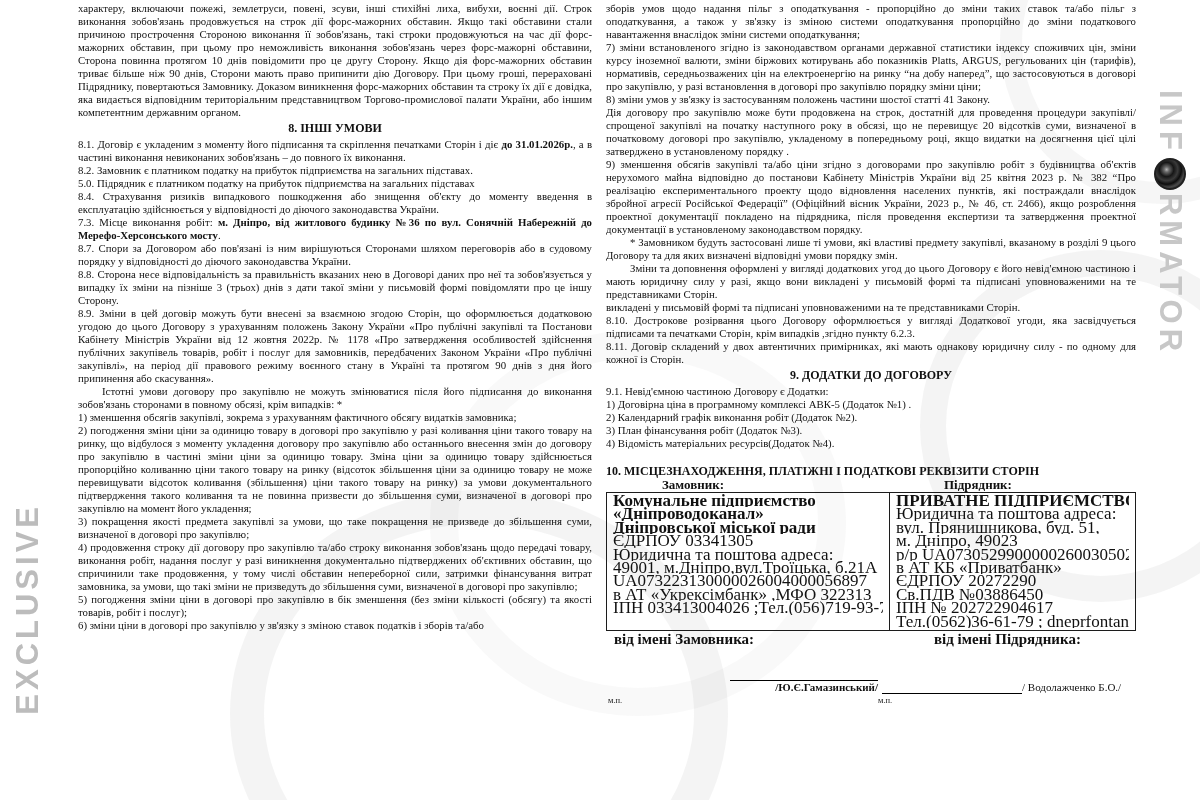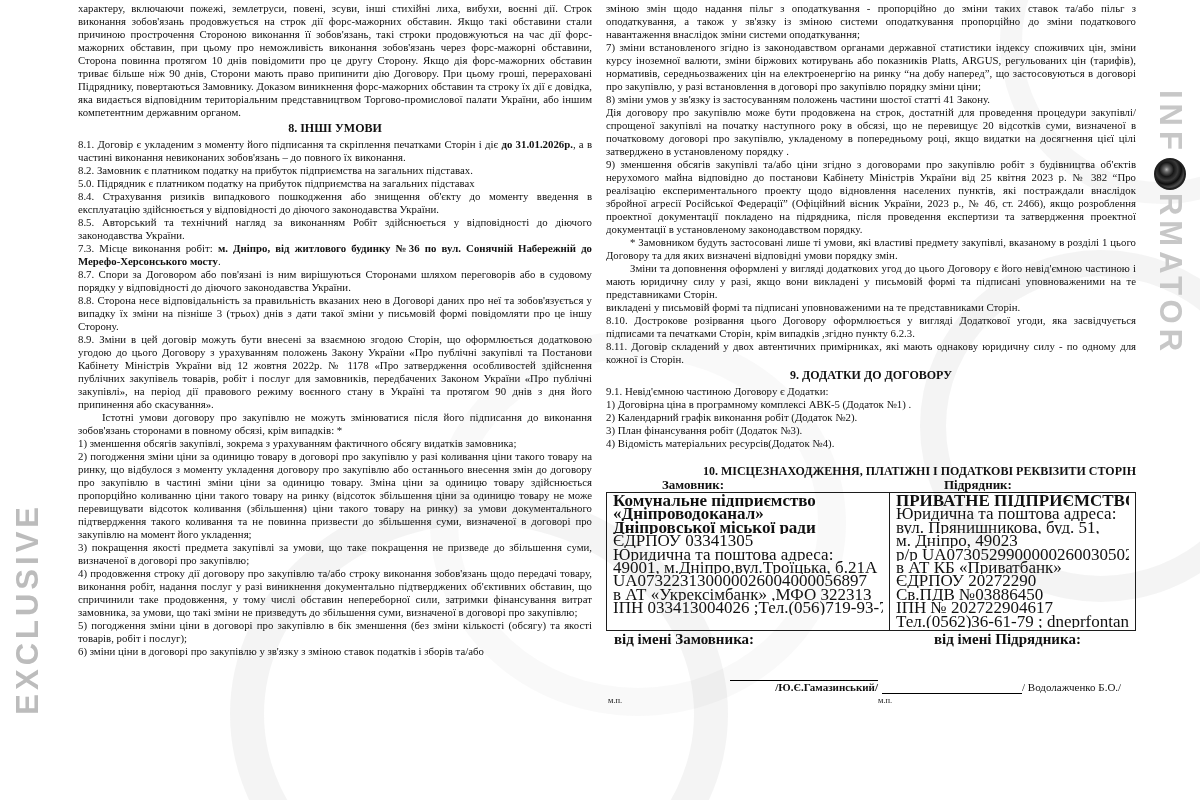--- a/index.html
+++ b/index.html
@@ -49,21 +49,21 @@
   .col-right{flex:1;min-width:0;}
   .doc-para{margin:0;}
   .doc-para.indent{text-indent:24px;}
   .doc-heading{
     text-align:center;font-weight:bold;font-size:12px;
     margin:2px 0 2px 0;line-height:15px;
   }
   .b{font-weight:bold;}
   
   .req-header{
-    text-align:right;font-weight:bold;font-size:12px;line-height:14px;
+    text-align:left;font-weight:bold;font-size:12px;line-height:14px;
     margin-top:14px;
   }
   .req-titles{display:flex;font-weight:bold;font-size:13px;line-height:14px;}
   .req-titles .lt{width:272px;padding-left:56px;box-sizing:border-box;}
   .req-titles .rt{flex:1;padding-left:66px;box-sizing:border-box;}
   table.req{
     border-collapse:collapse;width:100%;table-layout:fixed;
   }
   table.req td{
     border:1.5px solid #1c1c1c;vertical-align:top;
@@ -102,42 +102,41 @@
   <div class="wm-right"><span>INF</span><span class="lens-icon"></span><span>RMATOR</span></div>
 
   <div class="doc">
     <div class="col col-left" id="col-left">
         <div class="doc-para"><span>характеру, включаючи пожежі, землетруси, повені, зсуви, інші стихійні лиха, вибухи, воєнні дії. Строк виконання зобов'язань продовжується на строк дії форс-мажорних обставин. Якщо такі обставини стали причиною прострочення Стороною виконання її зобов'язань, такі строки продовжуються на час дії форс-мажорних обставин, при цьому про неможливість виконання зобов'язань через форс-мажорні обставини, Сторона повинна протягом 10 днів повідомити про це другу Сторону. Якщо дія форс-мажорних обставин триває більше ніж 90 днів, Сторони мають право припинити дію Договору. При цьому гроші, перераховані Підряднику, повертаються Замовнику. Доказом виникнення форс-мажорних обставин та строку їх дії є довідка, яка видається відповідним територіальним представництвом Торгово-промислової палати України, або  іншим компетентним державним органом.</span></div>
         <div class="doc-heading"><span class="b">8. ІНШІ УМОВИ</span></div>
         <div class="doc-para"><span>8.1. Договір є укладеним з моменту його підписання та скріплення печатками Сторін і діє </span><span class="b">до 31.01.2026р.</span><span>, а в частині  виконання невиконаних зобов'язань – до повного їх виконання.</span></div>
         <div class="doc-para"><span>8.2. Замовник є платником податку на прибуток підприємства на загальних підставах.</span></div>
         <div class="doc-para"><span>5.0. Підрядник є платником податку на прибуток підприємства на загальних підставах</span></div>
         <div class="doc-para"><span>8.4. Страхування ризиків випадкового пошкодження або знищення об'єкту до моменту введення в експлуатацію здійснюється у відповідності до діючого законодавства України.</span></div>
-        <div class="doc-para"><span>8.5. Авторський та технічний нагляд за виконанням Робіт здійснюється у відповідності до діючого законодавства України.</span></div>
         <div class="doc-para"><span>7.3. Місце виконання робіт:  </span><span class="b">м. Дніпро, від житлового будинку №36 по вул. Сонячній Набережній до Мерефо-Херсонського мосту</span><span>.</span></div>
         <div class="doc-para"><span>8.7. Спори за Договором або пов'язані із ним вирішуються Сторонами шляхом переговорів або в судовому порядку у відповідності до діючого законодавства України.</span></div>
         <div class="doc-para"><span>8.8. Сторона несе відповідальність за правильність вказаних нею в Договорі даних про неї та зобов'язується у випадку їх зміни на пізніше 3 (трьох) днів з дати такої зміни у письмовій формі повідомляти про це іншу Сторону.</span></div>
         <div class="doc-para"><span>8.9. Зміни в цей договір можуть бути внесені за взаємною згодою Сторін, що оформлюється додатковою угодою до цього Договору з урахуванням положень Закону України «Про публічні закупівлі та Постанови Кабінету Міністрів України від 12 жовтня 2022р. № 1178 «Про затвердження особливостей здійснення публічних закупівель товарів, робіт і послуг для замовників, передбачених Законом України «Про публічні закупівлі», на період дії правового режиму воєнного стану в Україні та протягом 90 днів з дня його припинення або скасування».</span></div>
         <div class="doc-para indent"><span>Істотні умови договору про закупівлю не можуть змінюватися після його підписання до виконання зобов'язань сторонами в повному обсязі, крім випадків: *</span></div>
         <div class="doc-para"><span>1) зменшення обсягів закупівлі, зокрема з урахуванням фактичного обсягу видатків замовника;</span></div>
         <div class="doc-para"><span>2) погодження зміни ціни за одиницю товару в договорі про закупівлю у разі коливання ціни такого товару на ринку, що відбулося з моменту укладення договору про закупівлю або останнього внесення змін до договору про закупівлю в частині зміни ціни за одиницю товару. Зміна ціни за одиницю товару здійснюється пропорційно коливанню ціни такого товару на ринку (відсоток збільшення ціни за одиницю товару не може перевищувати відсоток коливання (збільшення) ціни такого товару на ринку) за умови документального підтвердження такого коливання та не повинна призвести до збільшення суми, визначеної в договорі про закупівлю на момент його укладення;</span></div>
         <div class="doc-para"><span>3) покращення якості предмета закупівлі за умови, що таке покращення не призведе до збільшення суми, визначеної в договорі про закупівлю;</span></div>
         <div class="doc-para"><span>4) продовження строку дії договору про закупівлю та/або строку виконання зобов'язань щодо передачі товару, виконання робіт, надання послуг у разі виникнення документально підтверджених об'єктивних обставин, що спричинили таке продовження, у тому числі обставин непереборної сили, затримки фінансування витрат замовника, за умови, що такі зміни не призведуть до збільшення суми, визначеної в договорі про закупівлю;</span></div>
         <div class="doc-para"><span>5) погодження зміни ціни в договорі про закупівлю в бік зменшення (без зміни кількості (обсягу) та якості товарів, робіт і послуг);</span></div>
         <div class="doc-para"><span>6) зміни ціни в договорі про закупівлю у зв'язку з зміною ставок податків і зборів та/або</span></div>
       </div>
 
     <div class="col col-right">
       <div id="col-right-blocks">
-          <div class="doc-para"><span>зміною змін щодо надання пільг з оподаткування - пропорційно до зміни таких ставок та/або пільг з оподаткування, а також у зв'язку із зміною системи оподаткування пропорційно до зміни податкового навантаження внаслідок зміни системи оподаткування;</span></div>
+          <div class="doc-para"><span>зборів умов щодо надання пільг з оподаткування - пропорційно до зміни таких ставок та/або пільг з оподаткування, а також у зв'язку із зміною системи оподаткування пропорційно до зміни податкового навантаження внаслідок зміни системи оподаткування;</span></div>
           <div class="doc-para"><span>7) зміни встановленого згідно із законодавством органами державної статистики індексу споживчих цін, зміни курсу іноземної валюти, зміни біржових котирувань або показників Platts, ARGUS, регульованих цін (тарифів), нормативів, середньозважених цін на електроенергію на ринку “на добу наперед”, що застосовуються в договорі про закупівлю, у разі встановлення в договорі про закупівлю порядку зміни ціни;</span></div>
           <div class="doc-para"><span>8) зміни умов у зв'язку із застосуванням положень частини шостої статті 41 Закону.</span></div>
           <div class="doc-para"><span>Дія договору про закупівлю може бути продовжена на строк, достатній для проведення процедури закупівлі/спрощеної закупівлі на початку наступного року в обсязі, що не перевищує 20 відсотків суми, визначеної в початковому договорі про закупівлю, укладеному в попередньому році, якщо видатки на досягнення цієї цілі затверджено в установленому порядку .</span></div>
           <div class="doc-para"><span>9) зменшення обсягів закупівлі та/або ціни згідно з договорами про закупівлю робіт з будівництва об'єктів нерухомого майна відповідно до постанови Кабінету Міністрів України від 25 квітня 2023 р. № 382 “Про реалізацію експериментального проекту щодо відновлення населених пунктів, які постраждали внаслідок збройної агресії Російської Федерації” (Офіційний вісник України, 2023 р., № 46, ст. 2466), якщо розроблення проектної документації покладено на підрядника, після проведення експертизи та затвердження проектної документації в установленому законодавством порядку.</span></div>
-          <div class="doc-para indent"><span>* Замовником будуть застосовані лише ті умови, які властиві предмету закупівлі, вказаному в розділі 1 цього Договору та для яких визначені відповідні умови порядку змін.</span></div>
+          <div class="doc-para indent"><span>* Замовником будуть застосовані лише ті умови, які властиві предмету закупівлі, вказаному в розділі 9 цього Договору та для яких визначені відповідні умови порядку змін.</span></div>
           <div class="doc-para indent"><span>Зміни та доповнення оформлені у вигляді додаткових угод до цього Договору є його невід'ємною частиною і мають юридичну силу у разі, якщо вони викладені у письмовій формі та підписані уповноваженими на те представниками Сторін.</span></div>
           <div class="doc-para"><span>викладені у письмовій формі та підписані уповноваженими на те представниками Сторін.</span></div>
           <div class="doc-para"><span>8.10. Дострокове розірвання цього Договору оформлюється у вигляді Додаткової угоди, яка засвідчується підписами та печатками Сторін, крім випадків ,згідно пункту 6.2.3.</span></div>
           <div class="doc-para"><span>8.11.  Договір складений у двох автентичних примірниках, які мають однакову юридичну силу - по одному для кожної із Сторін.</span></div>
           <div class="doc-heading"><span class="b">9. ДОДАТКИ ДО ДОГОВОРУ</span></div>
           <div class="doc-para"><span>9.1. Невід'ємною частиною  Договору є Додатки:</span></div>
           <div class="doc-para"><span>1) Договірна ціна в програмному комплексі АВК-5 (Додаток №1) .</span></div>
           <div class="doc-para"><span>2) Календарний графік виконання робіт (Додаток №2).</span></div>
           <div class="doc-para"><span>3) План фінансування робіт (Додаток №3).</span></div>
           <div class="doc-para"><span>4) Відомість матеріальних ресурсів(Додаток №4).</span></div>

